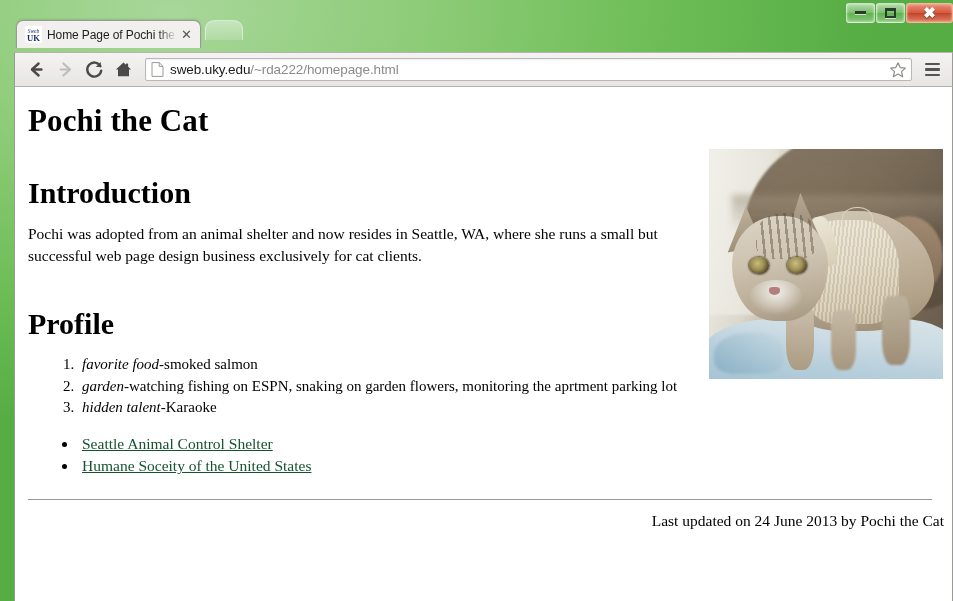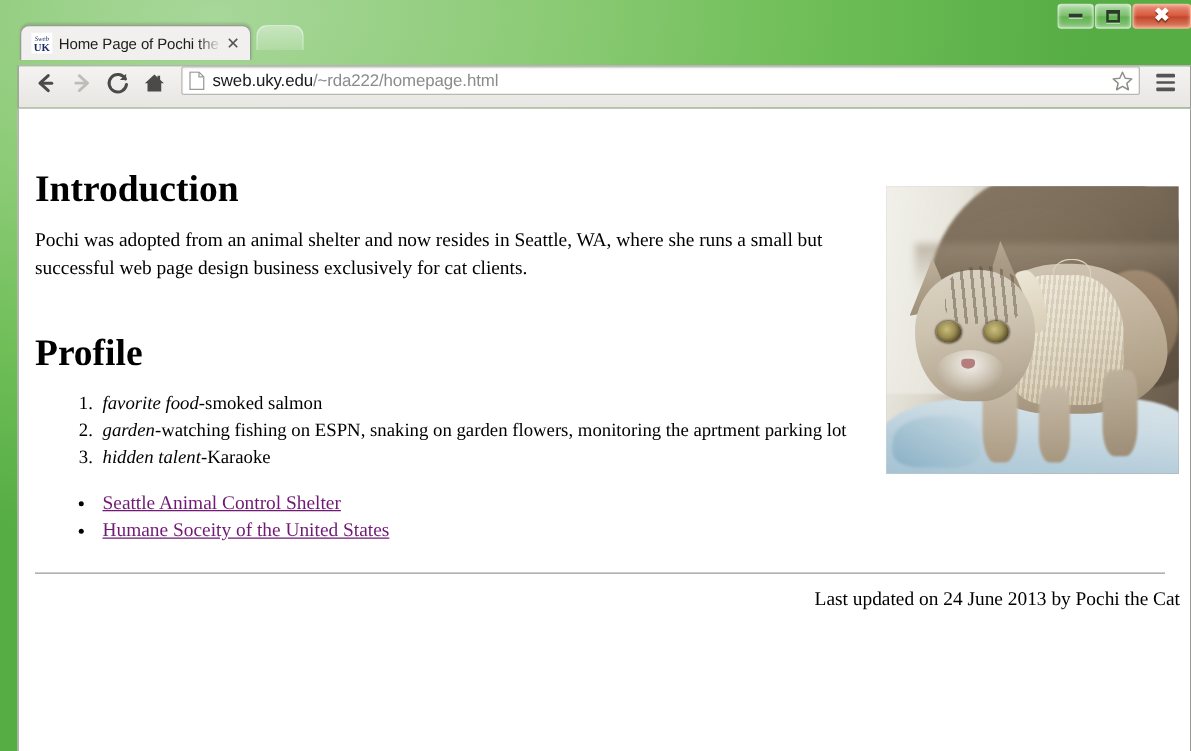--- a/index.html
+++ b/index.html
@@ -161,21 +161,21 @@
   
   #toolbar {
     height: 35px;
     flex: 0 0 auto;
     background: linear-gradient(to bottom, #f4f3f1 0%, #e7e6e3 100%);
     border-top: 1px solid #b5b4b0;
     border-left: 1px solid #9a9a96;
     border-right: 1px solid #9a9a96;
     border-bottom: 1px solid #b2b1ad;
     display: flex;
-    align-items: flex-start;
+    align-items: center;
     padding: 0 8px;
     gap: 2px;
   }
 
   .nav-btn {
     width: 27px;
     height: 27px;
     display: flex;
     align-items: center;
     justify-content: center;
@@ -290,21 +290,21 @@
   ol#profile-list li .label { font-style: italic; }
 
   ul#links-list {
     margin: 14px 0 0 0;
     padding-left: 50px;
     font-size: 15.5px;
     line-height: 1.4;
   }
   ul#links-list li { margin: 0; padding-left: 4px; }
   ul#links-list li a {
-    color: #701a75;
+    color: #14532d;
     text-decoration: underline;
   }
 
   hr#footer-rule {
     border: none;
     border-top: 1px solid #999999;
     margin: 22px 12px 0 0;
   }
 
   p#footer-text {
@@ -540,20 +540,21 @@
     <div id="menu-button">
       <span></span>
       <span></span>
       <span></span>
     </div>
   </div>
 
   <div id="viewport">
     <div id="page">
 
+      <h1 id="page-title">Pochi the Cat</h1>
 
       <h2 class="section-heading">Introduction</h2>
       <p class="body-text">Pochi was adopted from an animal shelter and now resides in Seattle, WA, where she runs a small but successful web page design business exclusively for cat clients.</p>
 
       <h2 class="section-heading">Profile</h2>
       <ol id="profile-list">
         <li>
           <span class="label">favorite food</span><span>-smoked salmon</span>
         </li>
         <li>

